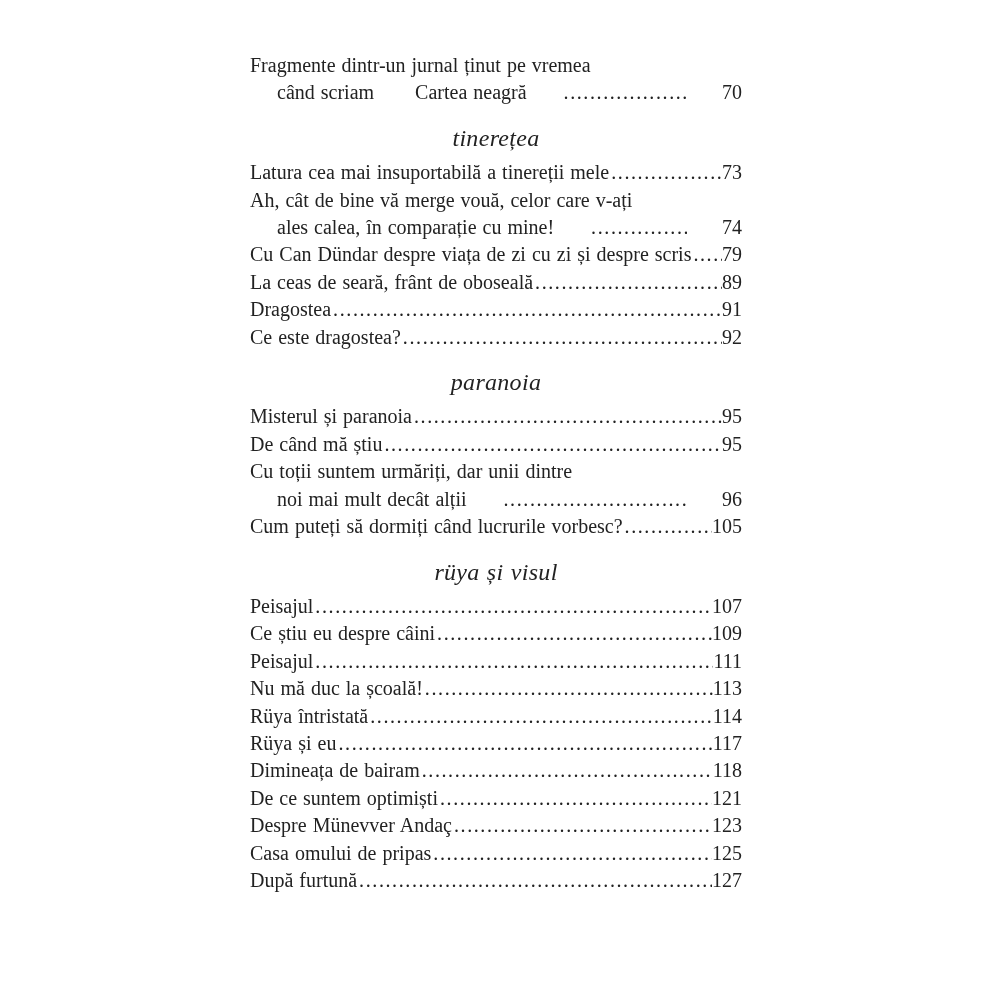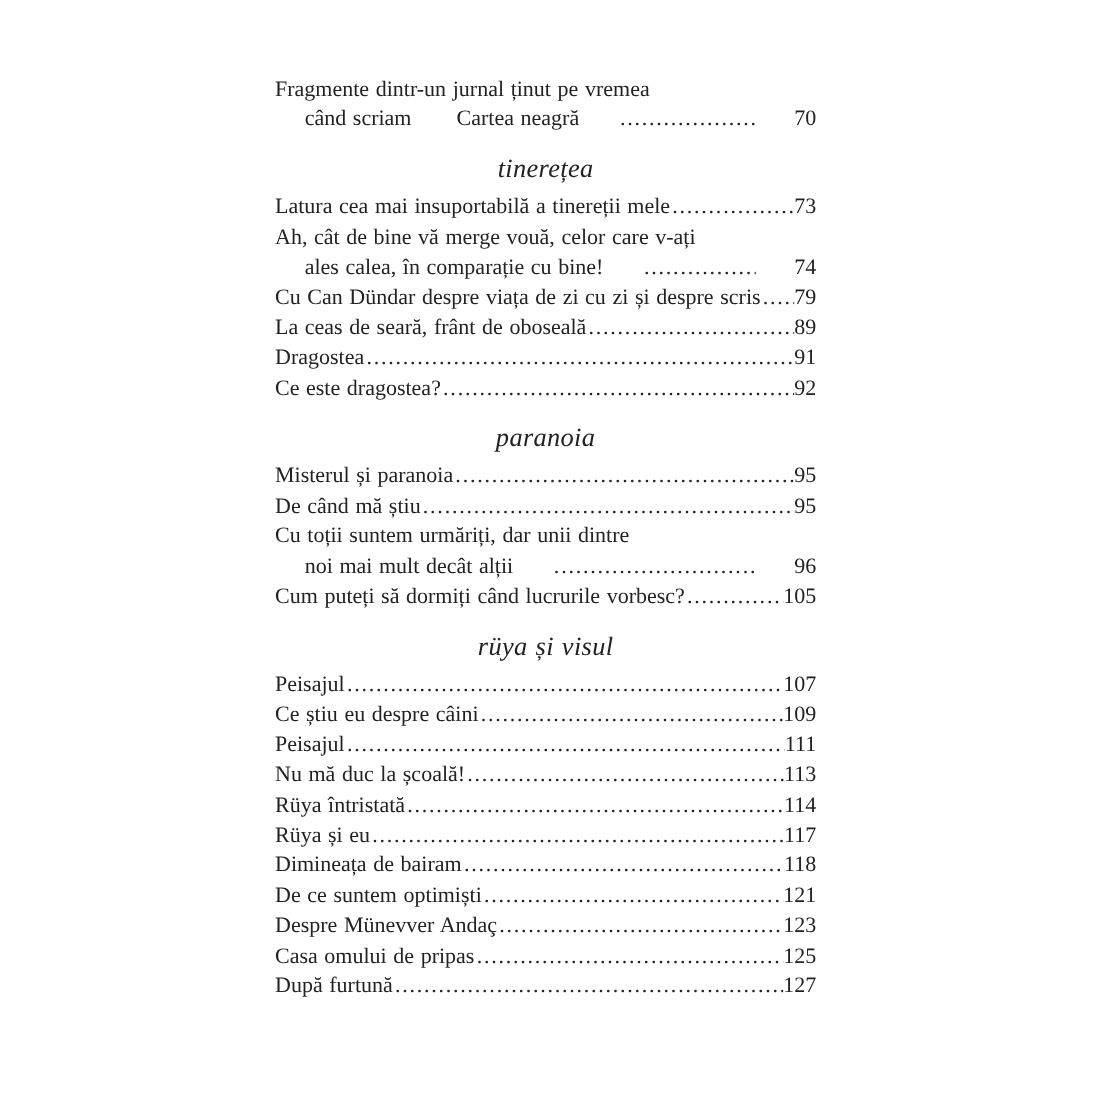--- a/index.html
+++ b/index.html
@@ -11,21 +11,21 @@
     width: 1000px;
     height: 1000px;
     position: relative;
     font-family: "Liberation Serif", serif;
     color: #222222;
     overflow: hidden;
   }
   .toc {
     position: absolute;
     left: 250px;
-    top: 68px;
+    top: 52px;
     width: 492px;
     font-size: 20px;
   }
   .section { margin: 0; }
   .section-heading {
     text-align: center;
     font-style: italic;
     font-size: 24px;
     line-height: 27.4px;
     margin: 18px 0 7px 0;
@@ -80,21 +80,21 @@
           <span class="seg">Latura cea mai insuportabilă a tinereții mele</span>
           <span class="dots"></span>
           <span class="pagenum">73</span>
         </div>
       </div>
       <div class="entry">
         <div class="row">
           <span class="seg">Ah, cât de bine vă merge vouă, celor care v-ați</span>
         </div>
         <div class="row cont">
-          <span class="seg">ales calea, în comparație cu bine!</span>
+          <span class="seg">ales calea, în comparație cu mine!</span>
           <span class="dots"></span>
           <span class="pagenum">74</span>
         </div>
       </div>
       <div class="entry">
         <div class="row">
           <span class="seg">Cu Can Dündar despre viața de zi cu zi și despre scris</span>
           <span class="dots"></span>
           <span class="pagenum">79</span>
         </div>

